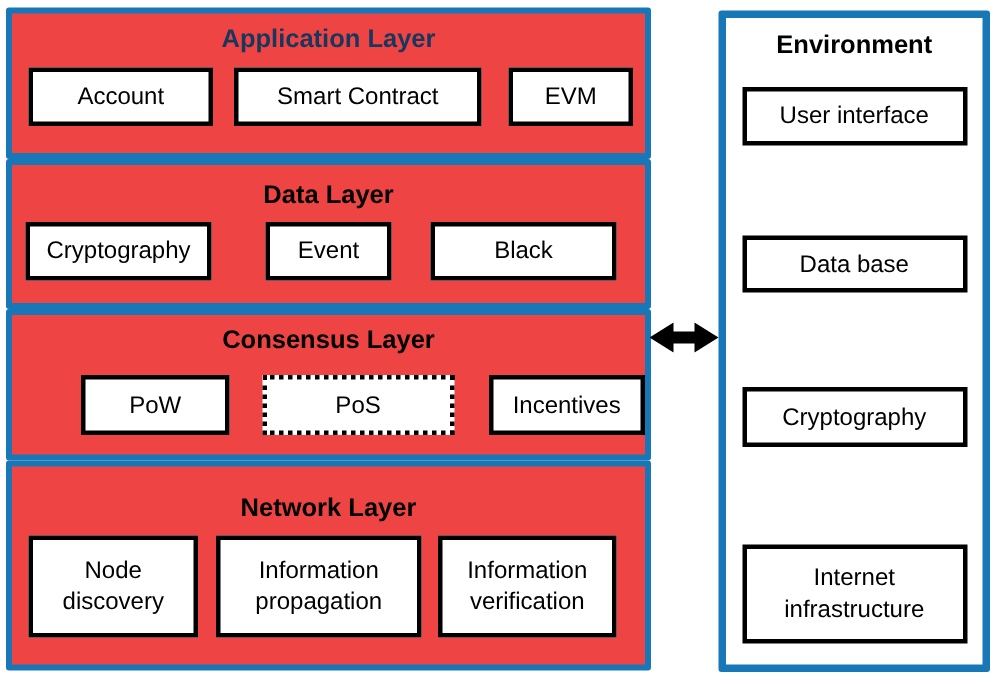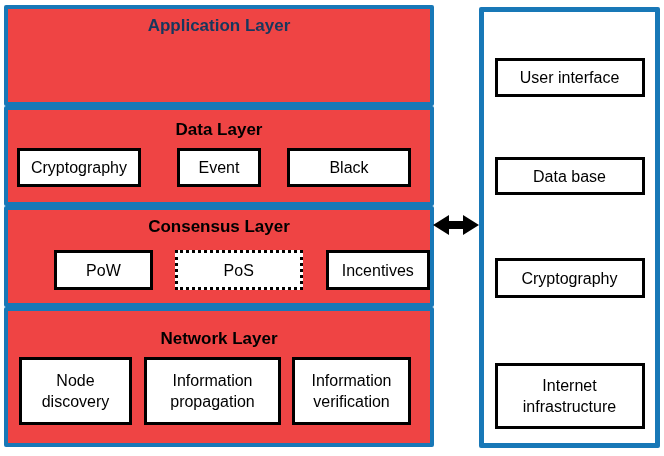--- a/index.html
+++ b/index.html
@@ -143,20 +143,25 @@
 </style>
 </head>
 <body>
 
 <div class="canvas">
 
   <div class="stack">
 
     <section class="layer layer-application">
       <h2 class="layer-title">Application Layer</h2>
+      <div class="box-row">
+        <div class="box b-account">Account</div>
+        <div class="box b-smart-contract">Smart Contract</div>
+        <div class="box b-evm">EVM</div>
+      </div>
     </section>
 
     <section class="layer layer-data">
       <h2 class="layer-title">Data Layer</h2>
       <div class="box-row">
         <div class="box b-transaction">Cryptography</div>
         <div class="box b-event">Event</div>
         <div class="box b-black">Black</div>
       </div>
     </section>
@@ -184,20 +189,21 @@
 
   </div>
 
   <div class="connector">
     <svg viewBox="0 0 46 26" xmlns="http://www.w3.org/2000/svg" aria-hidden="true">
       <path d="M0 13 L16 3 L16 9 L30 9 L30 3 L46 13 L30 23 L30 17 L16 17 L16 23 Z" fill="#000000"></path>
     </svg>
   </div>
 
   <aside class="environment">
+    <h2 class="env-title">Environment</h2>
     <div class="env-box env-user-interface">User interface</div>
     <div class="env-box env-data-base">Data base</div>
     <div class="env-box env-cryptography">Cryptography</div>
     <div class="env-box env-internet-infra">Internet
 infrastructure</div>
   </aside>
 
 </div>
 
 </body></html>

